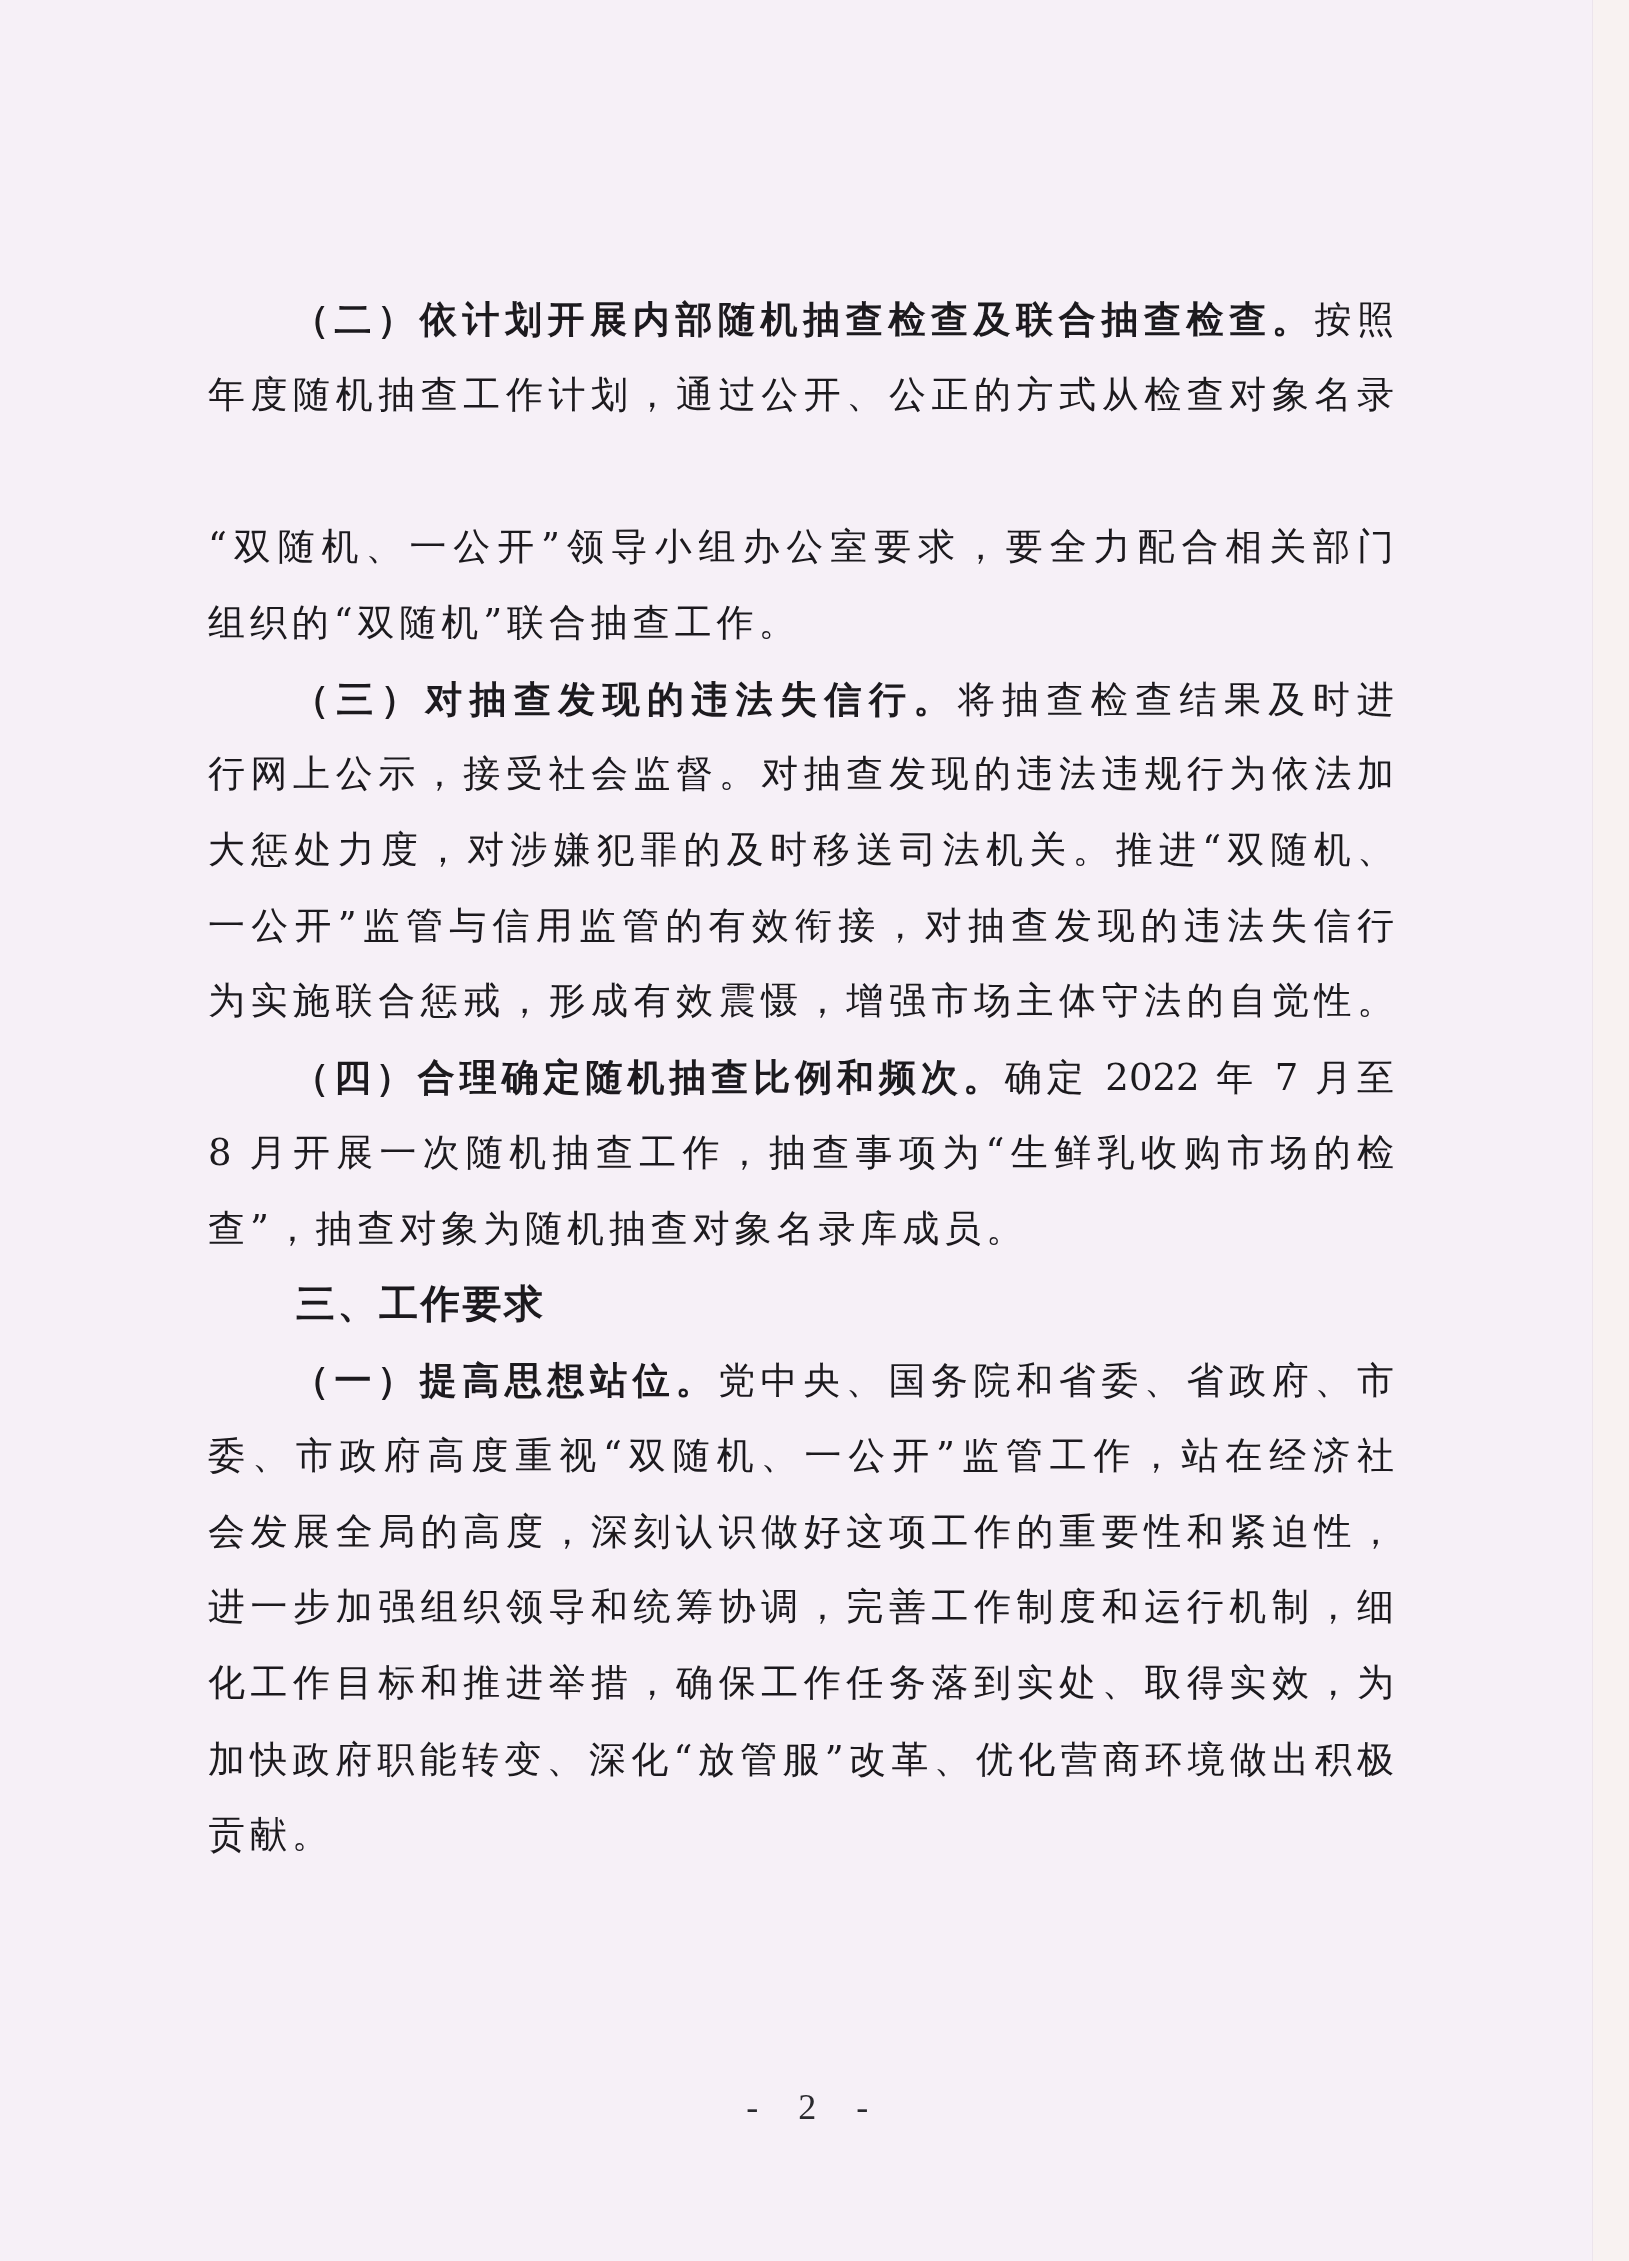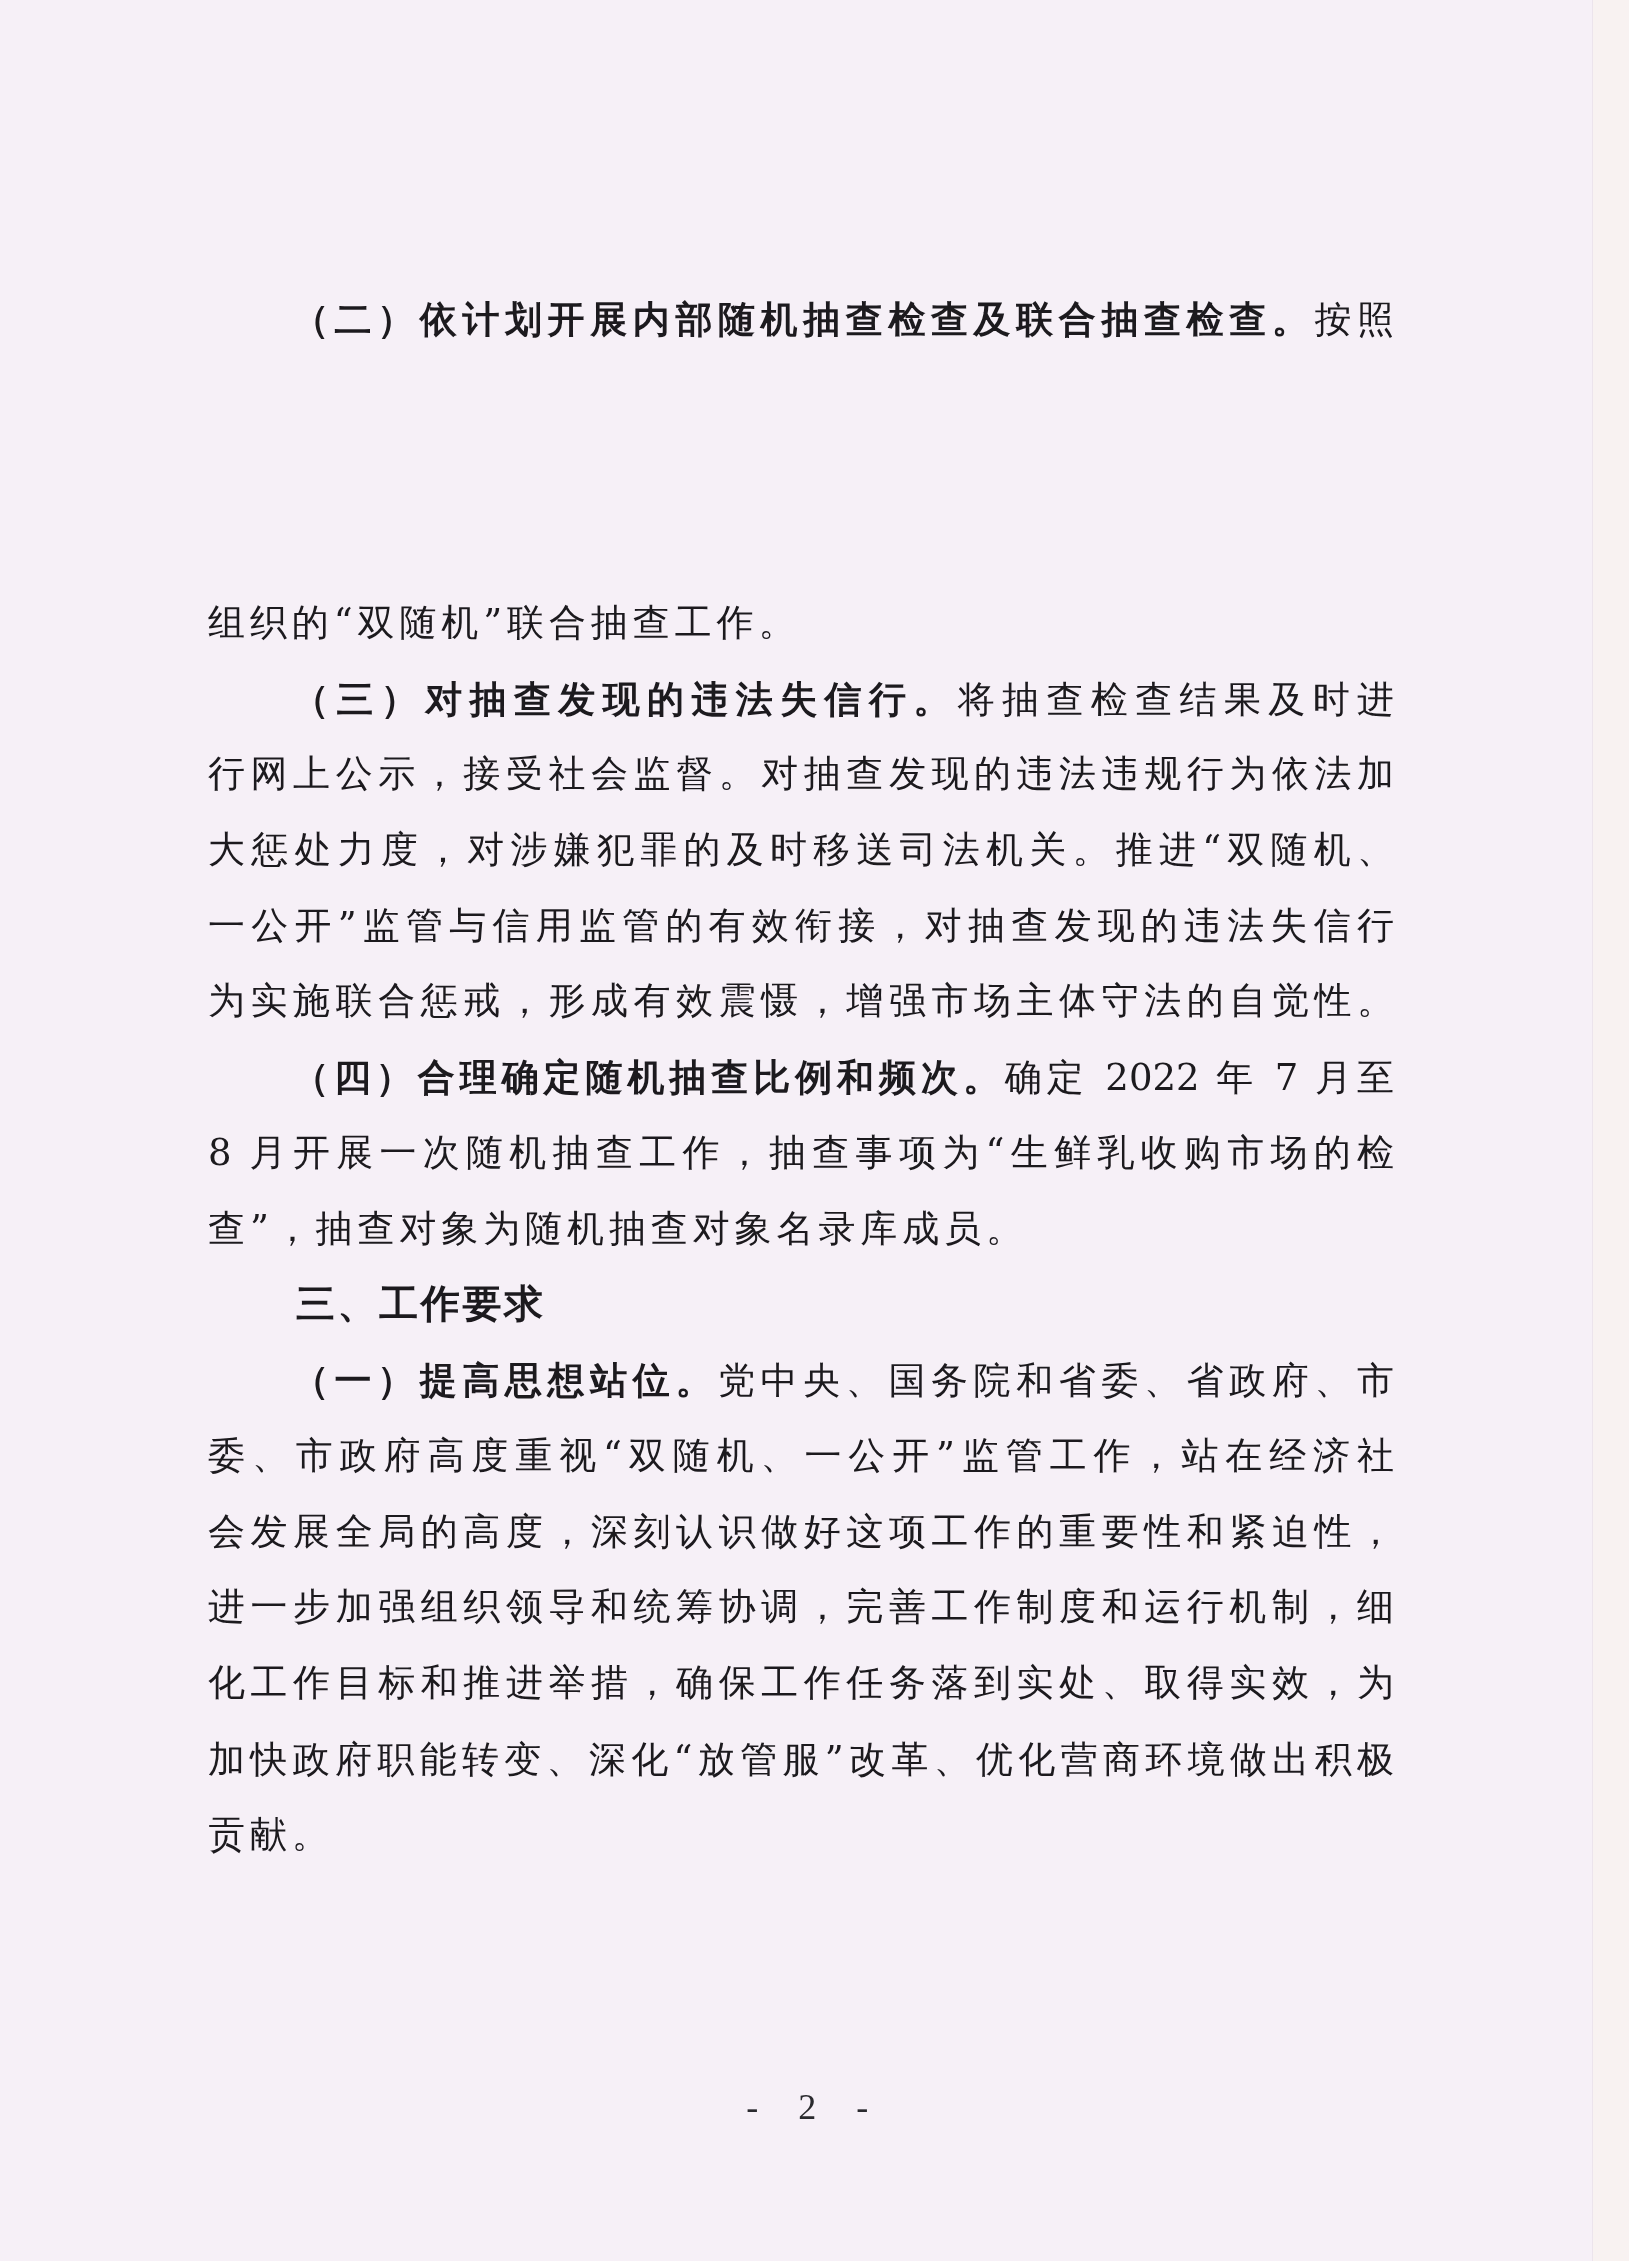--- a/index.html
+++ b/index.html
@@ -36,20 +36,22 @@
 </head>
 <body>
 
 <div class="edge-strip"></div>
 
 <div class="page">
 
   <div class="line indent justify" style="top:281px;">
     <span class="kai">（二）依计划开展内部随机抽查检查及联合抽查检查。</span><span>按照</span>
   </div>
+  <div class="line justify" style="top:357px;">年度随机抽查工作计划，通过公开、公正的方式从检查对象名录</div>
+  <div class="line justify" style="top:509px;">“双随机、一公开”领导小组办公室要求，要全力配合相关部门</div>
   <div class="line" style="top:585px;">组织的“双随机”联合抽查工作。</div>
 
   <div class="line indent justify" style="top:661px;">
     <span class="kai">（三）对抽查发现的违法失信行。</span><span>将抽查检查结果及时进</span>
   </div>
   <div class="line justify" style="top:736px;">行网上公示，接受社会监督。对抽查发现的违法违规行为依法加</div>
   <div class="line justify" style="top:812px;">大惩处力度，对涉嫌犯罪的及时移送司法机关。推进“双随机、</div>
   <div class="line justify" style="top:888px;">一公开”监管与信用监管的有效衔接，对抽查发现的违法失信行</div>
   <div class="line justify" style="top:963px;">为实施联合惩戒，形成有效震慑，增强市场主体守法的自觉性。</div>
 

